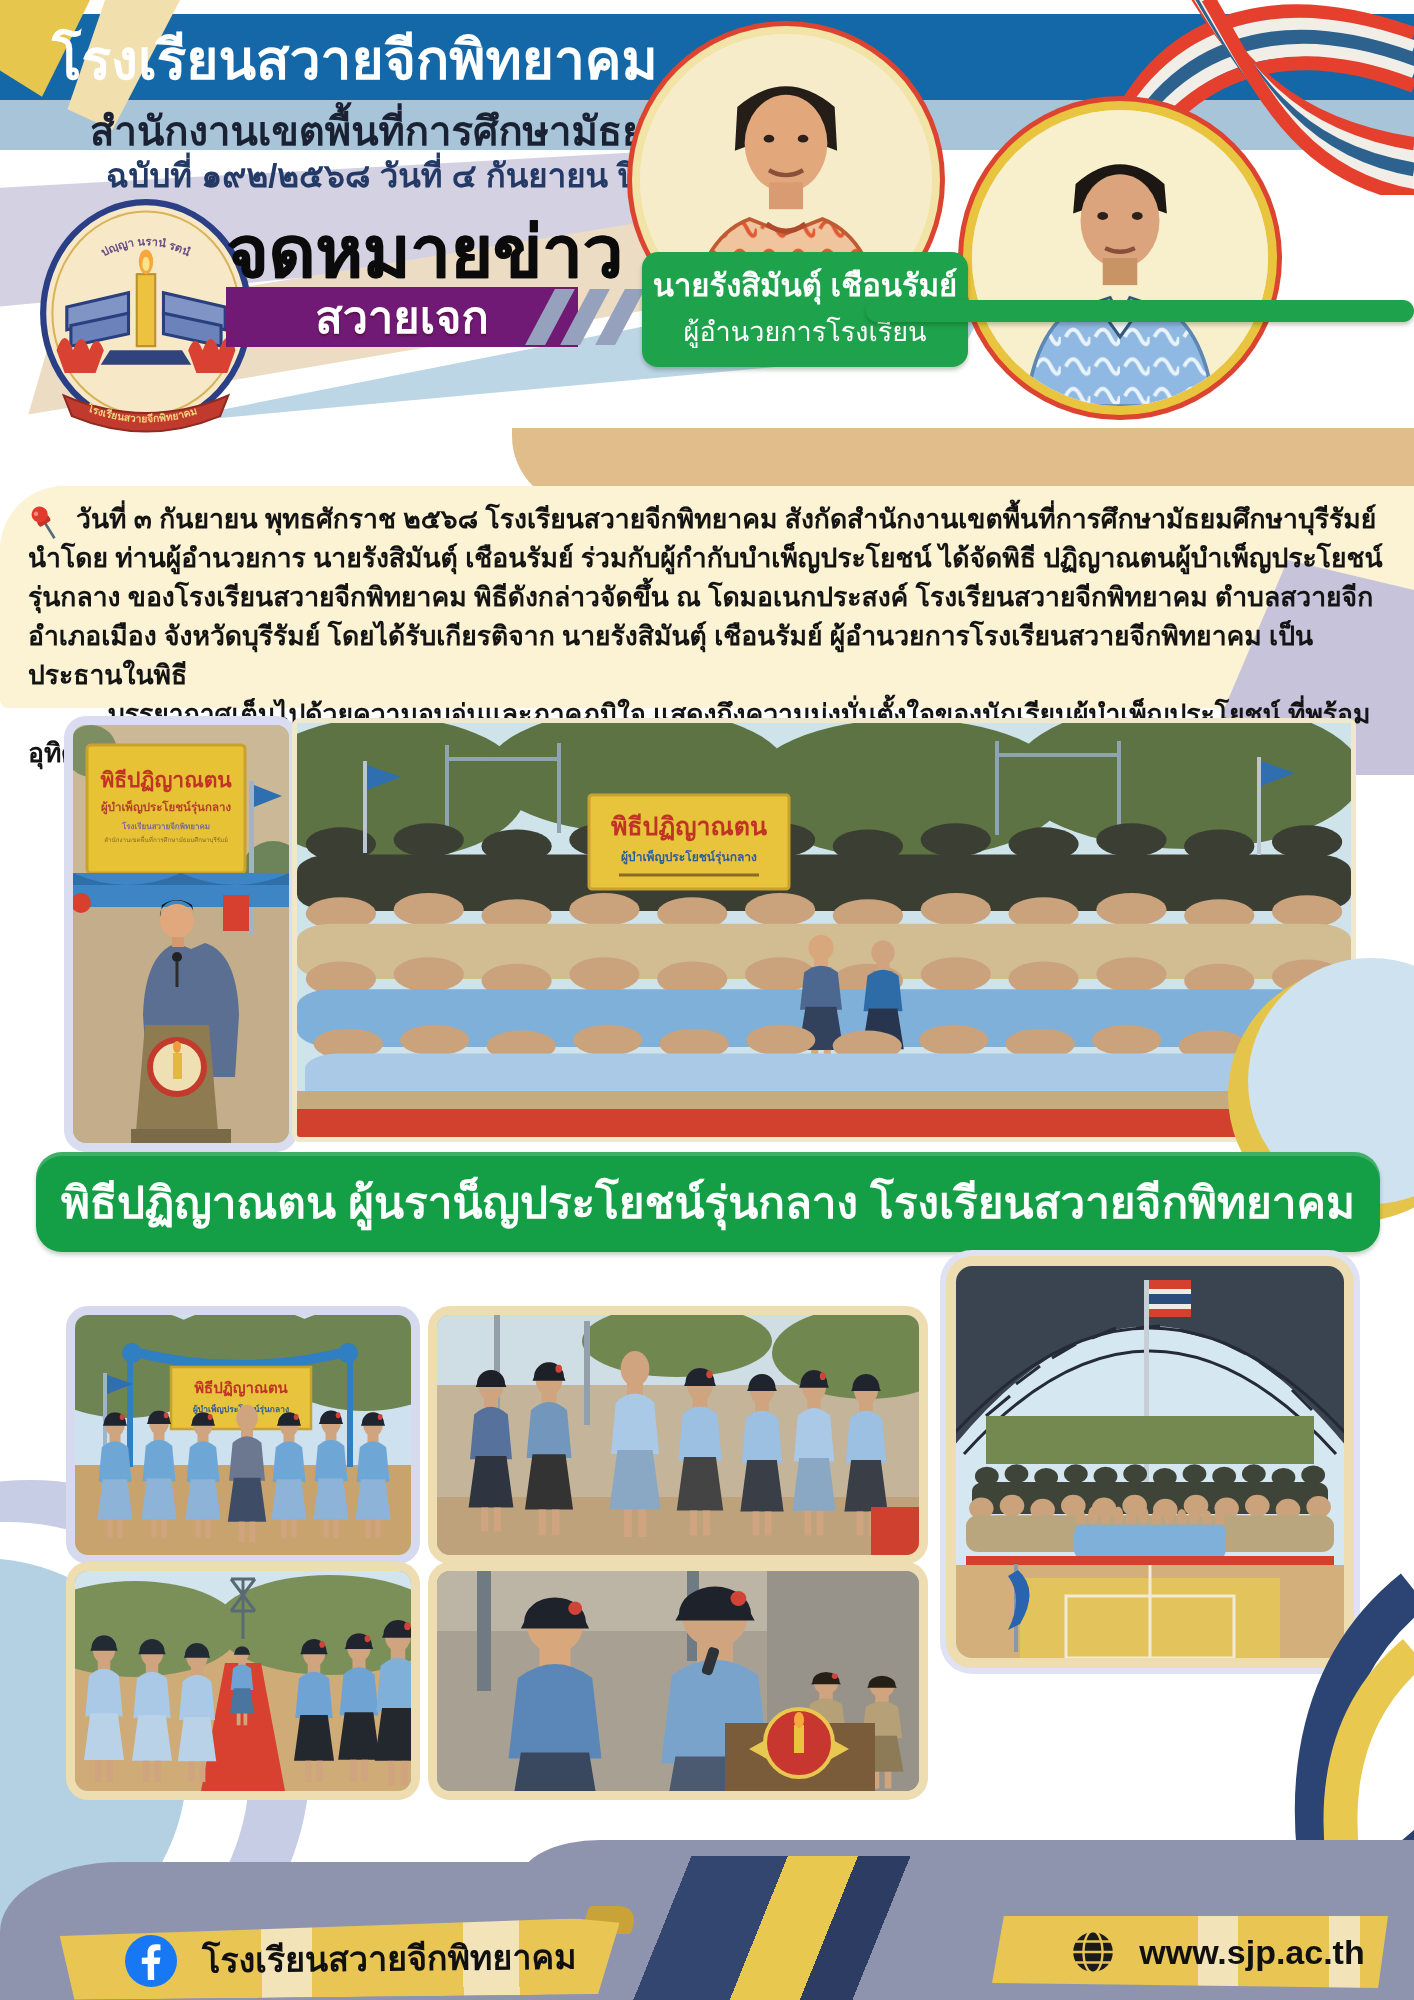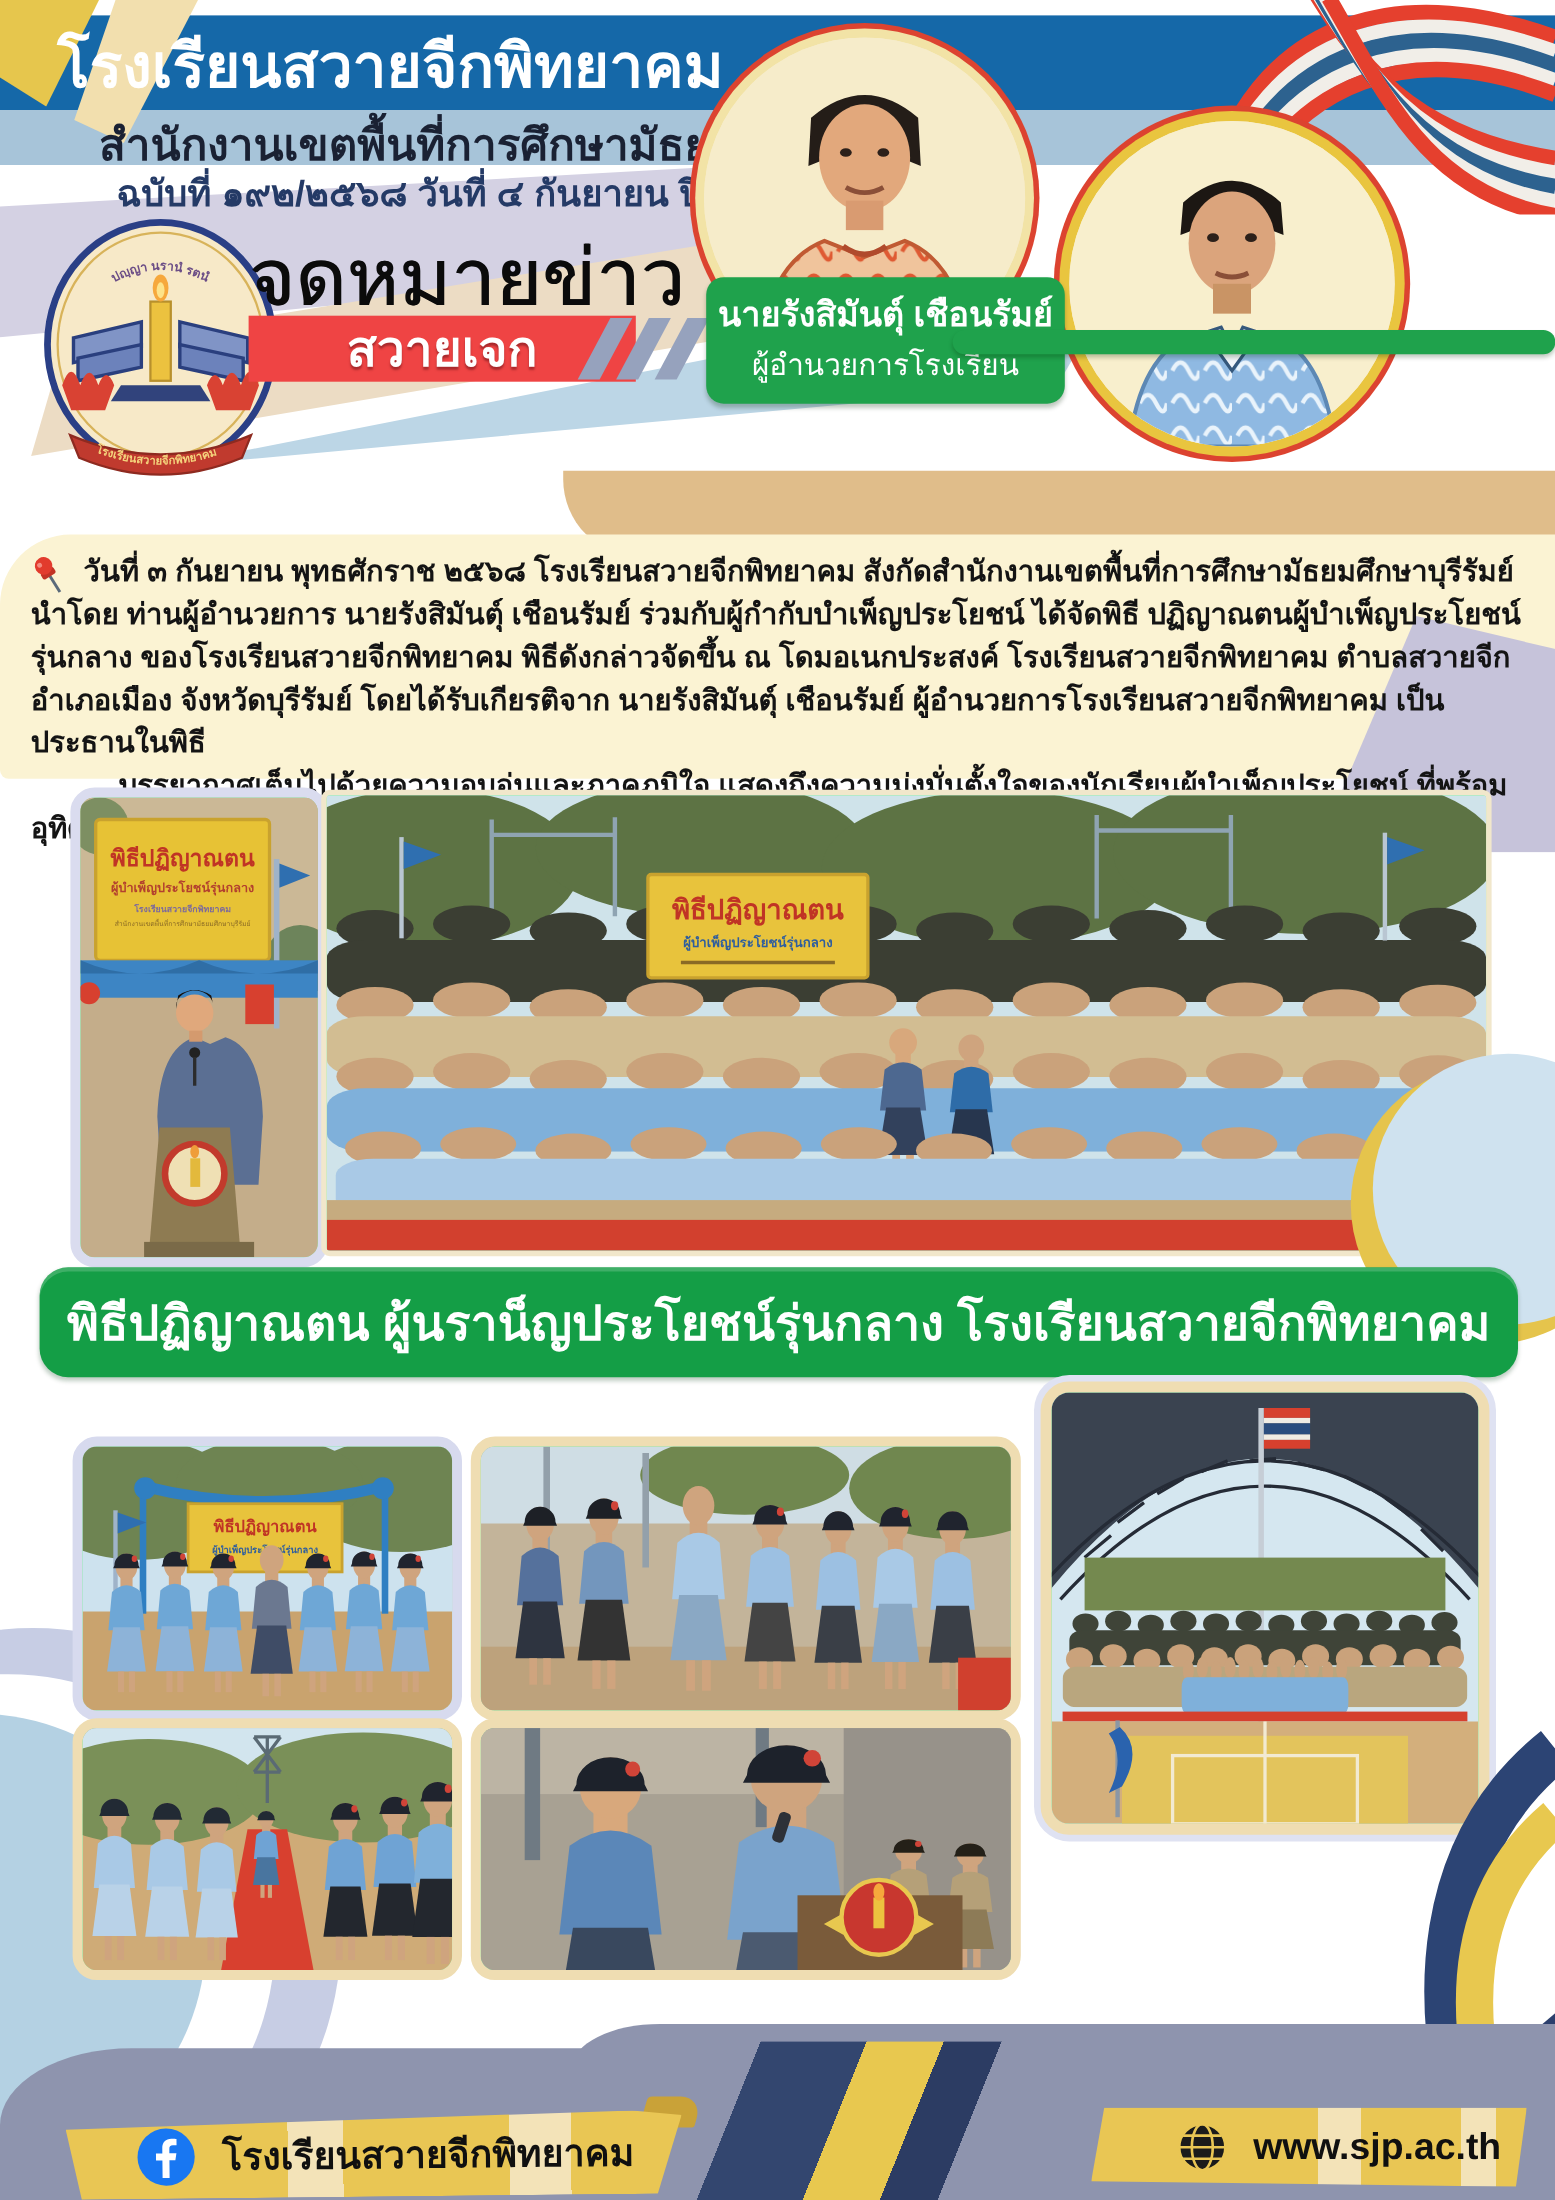--- a/index.html
+++ b/index.html
@@ -20,23 +20,23 @@
   .deco-y1{left:0;top:0;width:150px;height:110px;background:#e6c64d;
       clip-path:polygon(0 0,60% 0,28% 88%,0 64%);}
   .deco-y2{left:60px;top:0;width:150px;height:130px;background:#f2dfae;
       clip-path:polygon(30% 0,80% 0,35% 100%,5% 84%);}
 
   .school-name{left:52px;top:16px;font-size:55px;font-weight:bold;color:#ffffff;letter-spacing:0;}
   .office-line{left:90px;top:99px;font-size:40px;font-weight:bold;color:#1a2133;}
   .edition-line{left:106px;top:149px;font-size:33px;font-weight:bold;color:#243a66;}
 
   .logo-wrap{left:38px;top:196px;width:216px;height:236px;}
-  .mast-title{left:226px;top:194px;font-size:72px;font-weight:normal;color:#0b0b0b;
+  .mast-title{left:226px;top:194px;font-size:72px;font-weight:bold;color:#0b0b0b;
               text-shadow:1px 0 0 #0b0b0b;}
-  .mast-sub{left:226px;top:287px;width:352px;height:60px;background:#ef4444;color:#fff;
+  .mast-sub{left:226px;top:287px;width:352px;height:60px;background:#701a75;color:#fff;
             font-size:45px;font-weight:bold;display:flex;align-items:center;justify-content:center;
             text-shadow:0 2px 2px rgba(60,0,10,.4);}
   .slashes{left:540px;top:289px;display:flex;gap:15px;}
   .slash{width:20px;height:56px;background:#96a2bd;transform:skewX(-28deg);}
 
   
   .portrait{border-radius:50%;background:#f6ecca;overflow:hidden;}
   .p1{left:640px;top:34px;width:292px;height:292px;box-shadow:0 0 0 8px #f2e3a6,0 0 0 13px #dc4330;}
   .p2{left:972px;top:110px;width:296px;height:296px;box-shadow:0 0 0 9px #e9c53f,0 0 0 14px #dc4330;}
   .portrait svg{display:block;width:100%;height:100%;}

